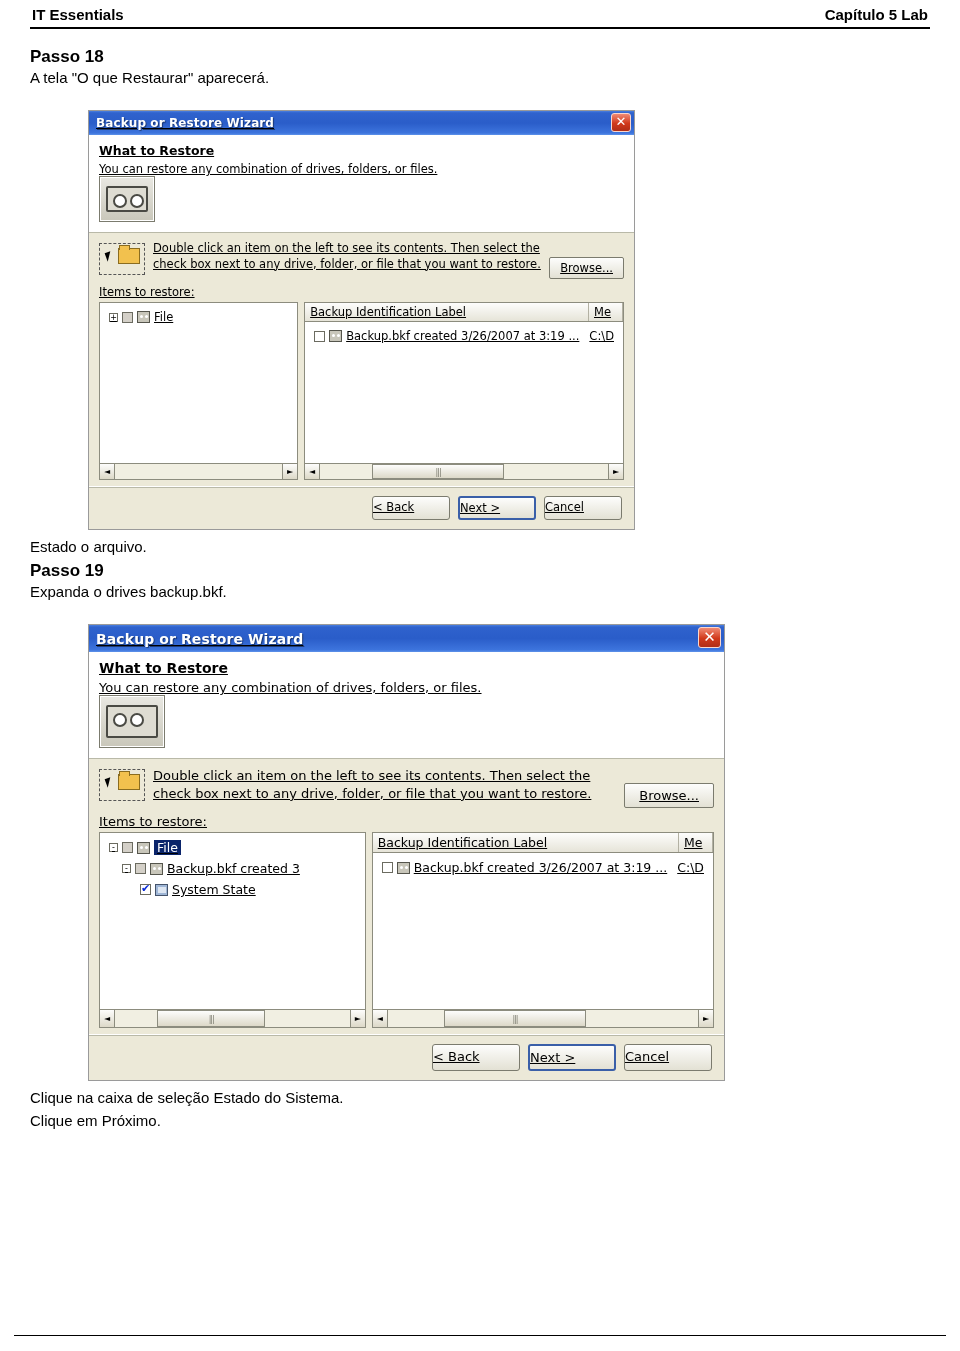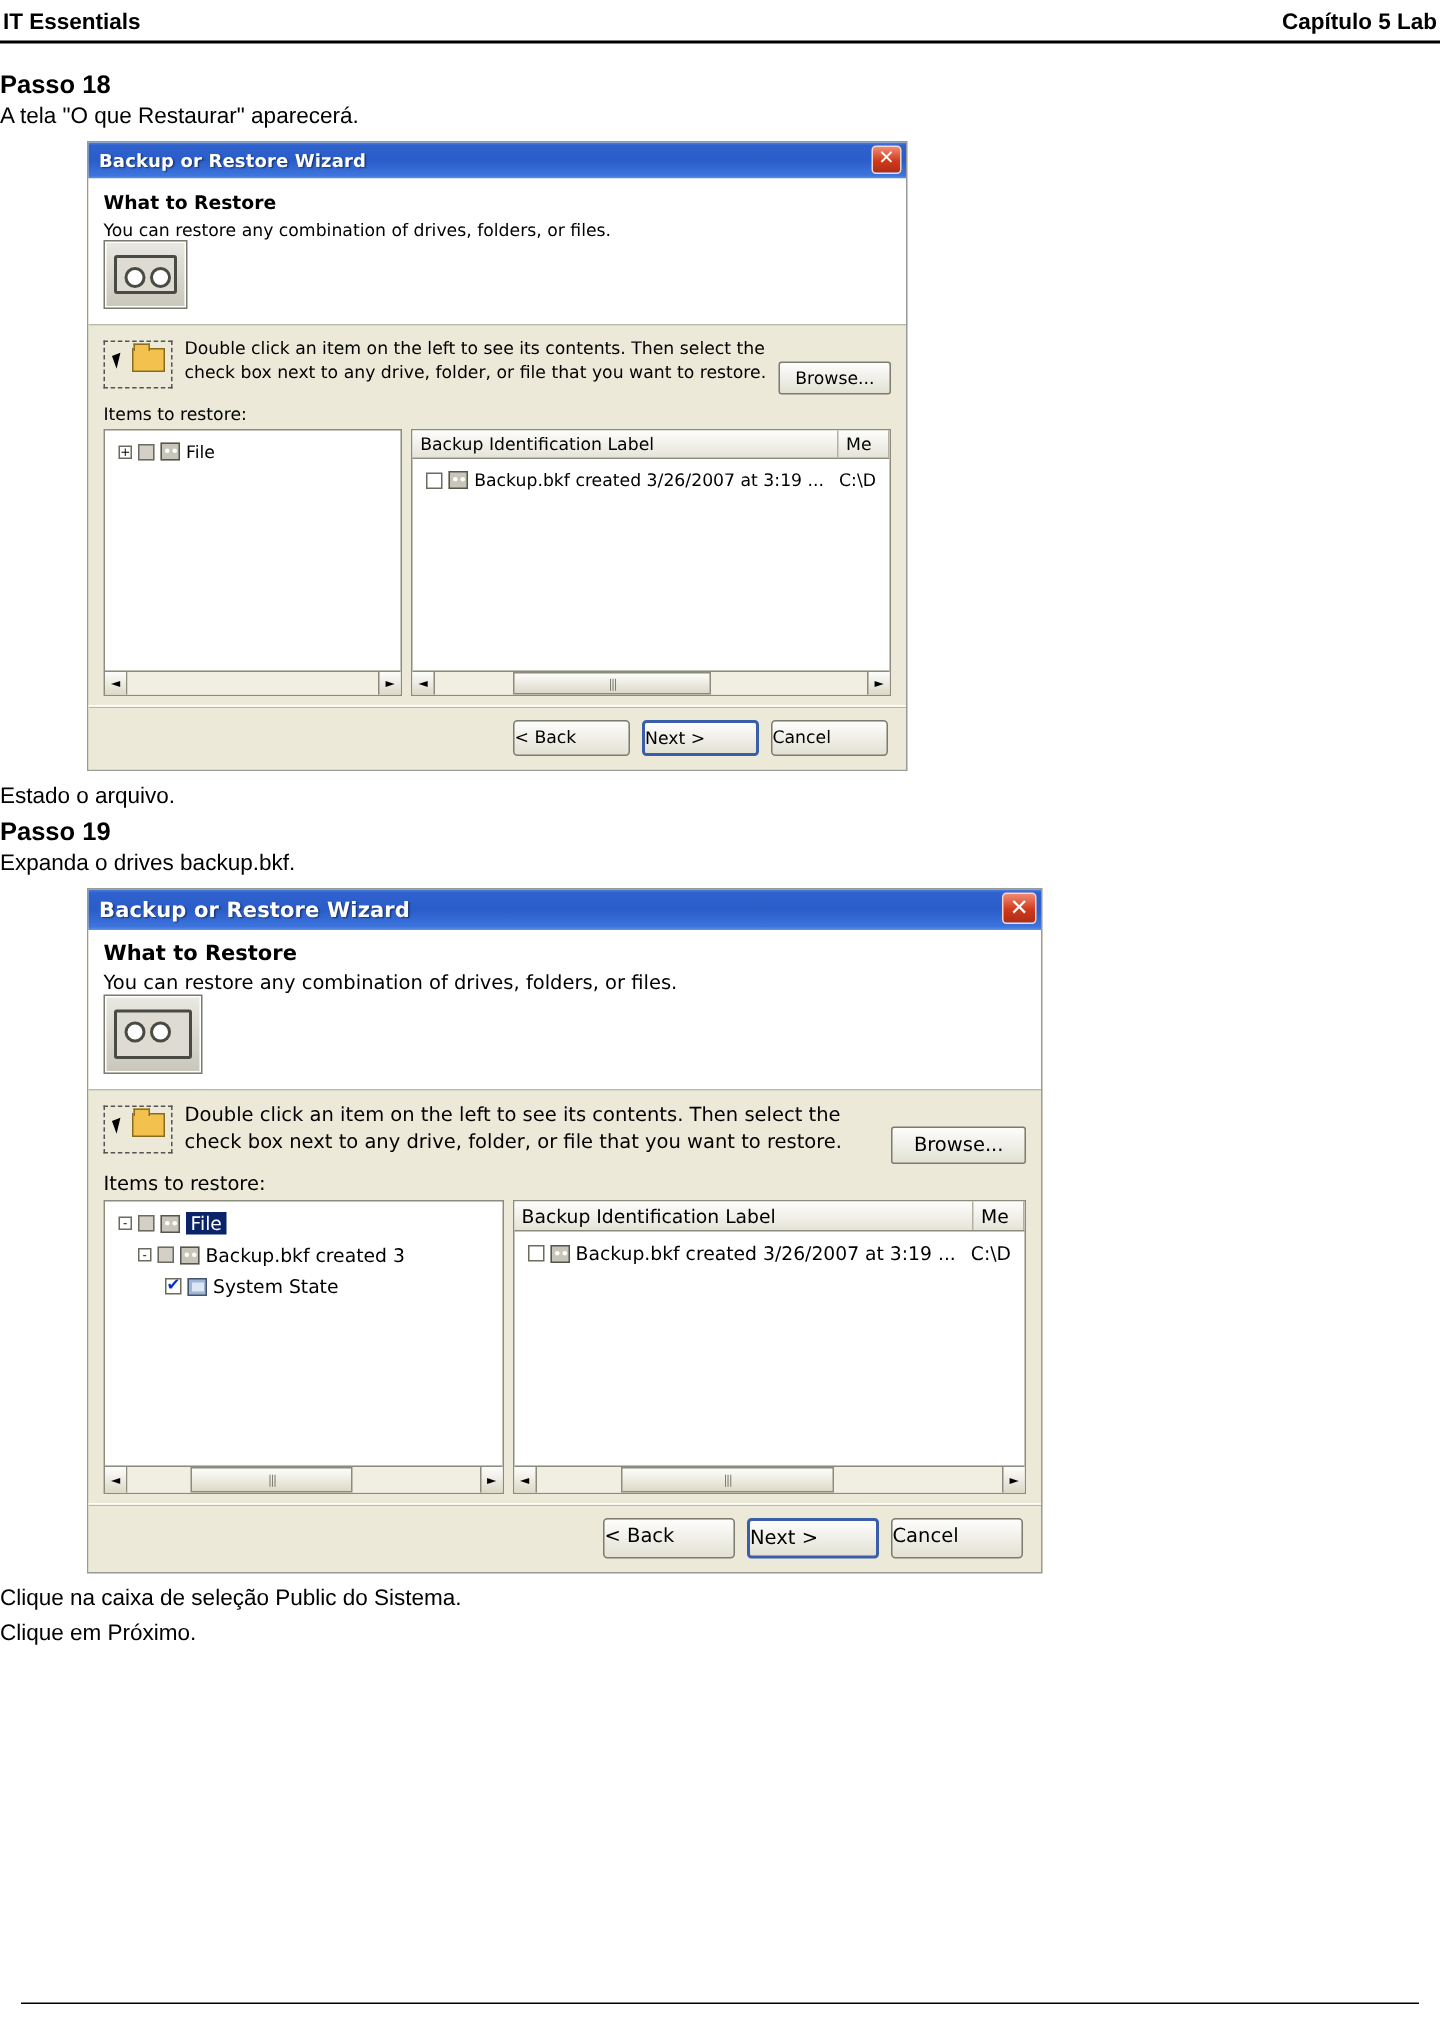--- a/index.html
+++ b/index.html
@@ -8,21 +8,21 @@
     width: 960px; height: 1351px;
     background: #ffffff;
     font-family: "Liberation Sans", sans-serif;
     color: #000;
     position: relative;
     overflow: hidden;
   }
   .page {
     width: 960px; height: 1351px;
     position: relative;
-    padding: 0 0;
+    padding: 0 30px;
   }
   
   .doc-header {
     display: flex;
     justify-content: space-between;
     align-items: baseline;
     font-weight: bold;
     font-size: 15px;
     padding: 6px 2px 4px 2px;
   }
@@ -39,26 +39,27 @@
   }
   p.body {
     font-size: 15px;
     margin: 0 0 6px 0;
   }
   .indent { margin-left: 60px; }
   .indent2 { margin-left: 60px; }
   
   .shot {
     border: 1px solid #9a9a9a;
-    background: #fef9c3;
-    position: relative;
-    margin: 8px 0 8px 58px;
+    background: #0f766e;
+    position: relative;
+    margin: 24px 0 8px 58px;
     font-family: "DejaVu Sans", sans-serif;
     font-size: 11px;
     color: #000;
+    text-decoration: underline;
   }
   .shot.small { width: 547px; }
   .shot.large { width: 637px; }
 
   .titlebar {
     height: 24px;
     background: linear-gradient(to bottom,#4a7fe0 0%,#2f62cd 8%,#2a5dc9 50%,#3d74dd 92%,#5f93ea 100%);
     display: flex; align-items: center;
     padding: 0 3px 0 7px;
     position: relative;
@@ -445,20 +446,20 @@
       </div>
     </div>
 
     <div class="wiz-bottom">
       <div class="btn">&lt; Back</div>
       <div class="btn default">Next &gt;</div>
       <div class="btn">Cancel</div>
     </div>
   </div>
 
-  <p class="body indent2">Clique na caixa de seleção Public do Sistema.</p>
+  <p class="body indent2">Clique na caixa de seleção Estado do Sistema.</p>
   <p class="body indent2">Clique em Próximo.</p>
 
   <div class="footer">
     <div class="footer-rule"></div>
   </div>
 
 </div>
 
 </body></html>

